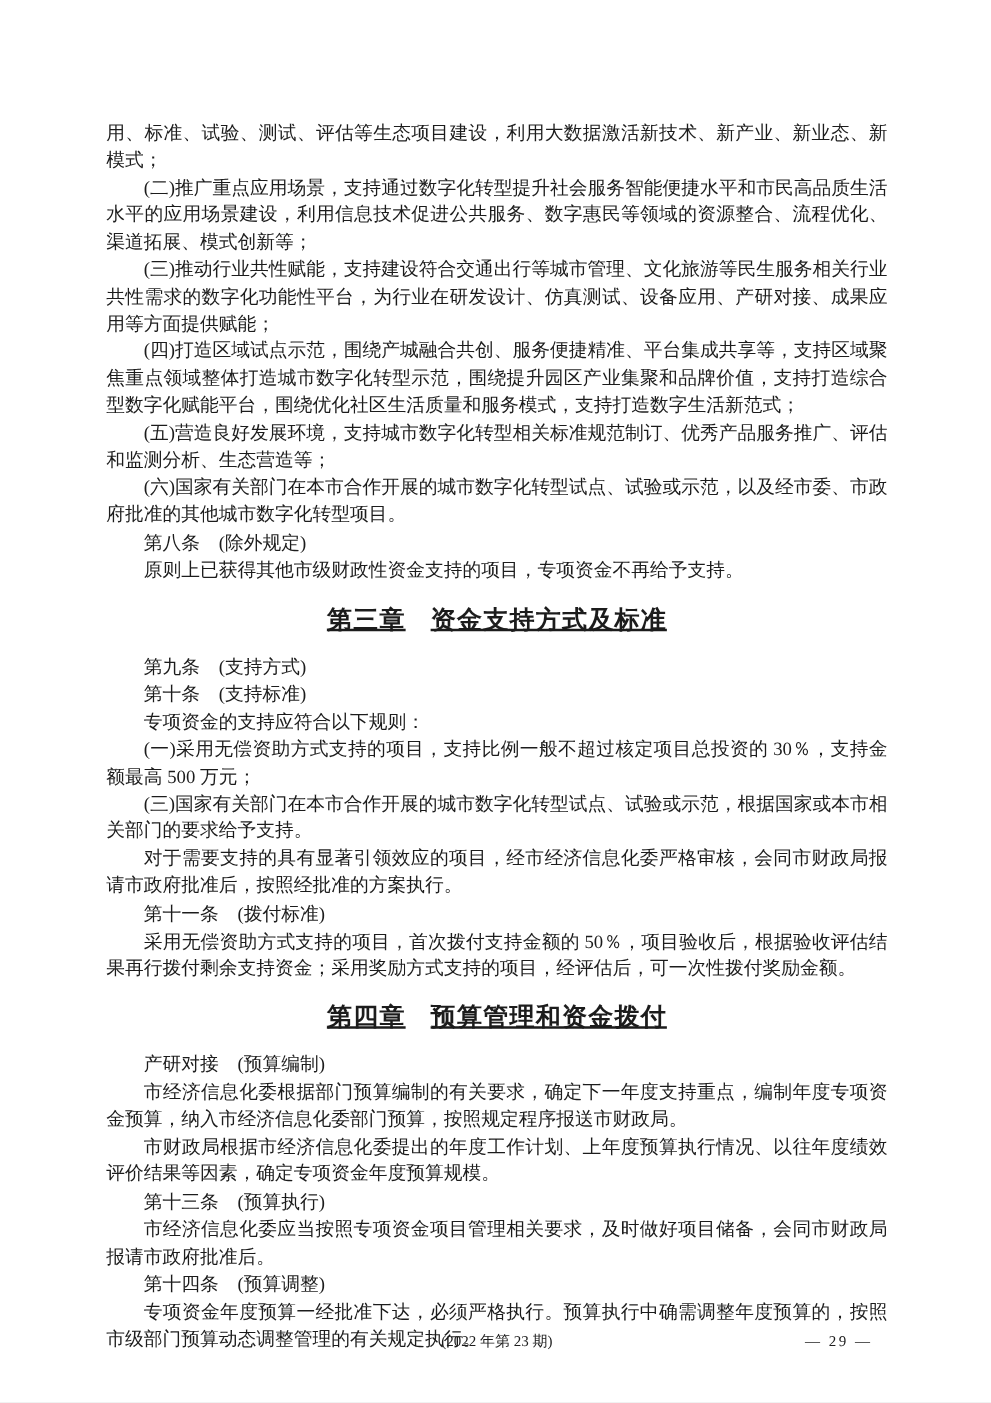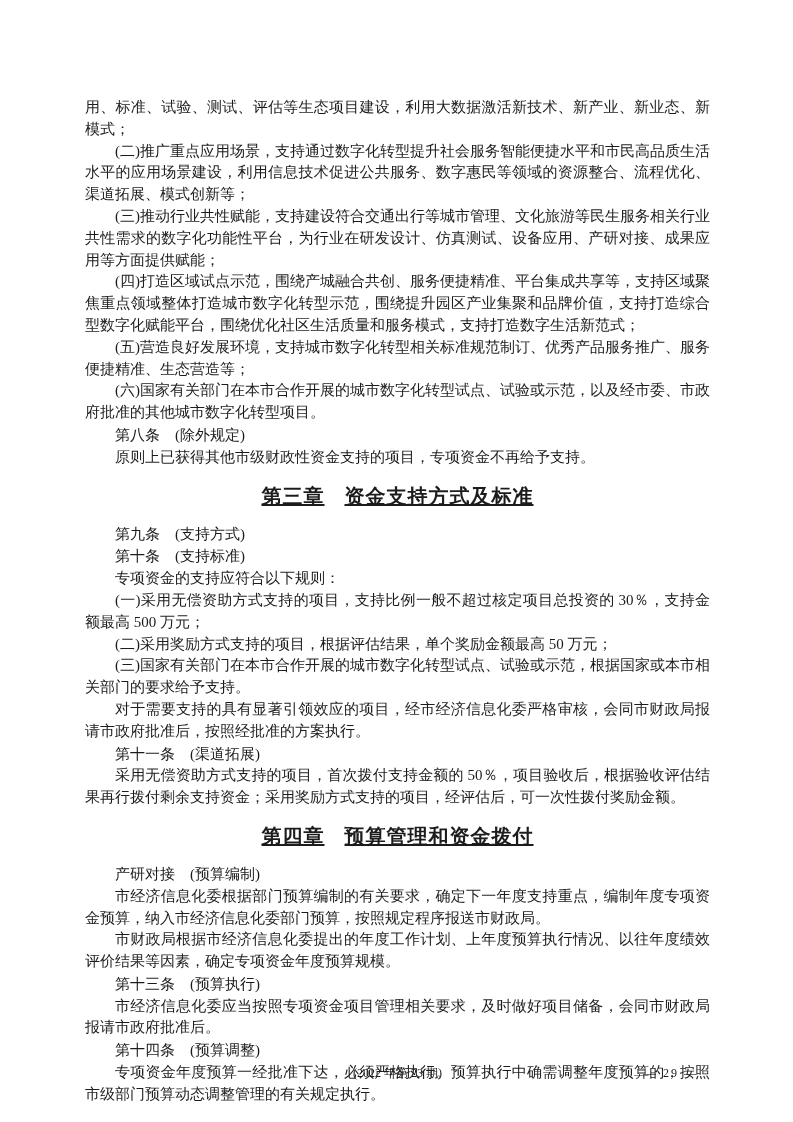--- a/index.html
+++ b/index.html
@@ -56,36 +56,35 @@
 </head>
 <body>
 
 <div class="page">
   <main class="text-block">
 
     <p class="para cont">用、标准、试验、测试、评估等生态项目建设，利用大数据激活新技术、新产业、新业态、新模式；</p>
     <p class="para">(二)推广重点应用场景，支持通过数字化转型提升社会服务智能便捷水平和市民高品质生活水平的应用场景建设，利用信息技术促进公共服务、数字惠民等领域的资源整合、流程优化、渠道拓展、模式创新等；</p>
     <p class="para">(三)推动行业共性赋能，支持建设符合交通出行等城市管理、文化旅游等民生服务相关行业共性需求的数字化功能性平台，为行业在研发设计、仿真测试、设备应用、产研对接、成果应用等方面提供赋能；</p>
     <p class="para">(四)打造区域试点示范，围绕产城融合共创、服务便捷精准、平台集成共享等，支持区域聚焦重点领域整体打造城市数字化转型示范，围绕提升园区产业集聚和品牌价值，支持打造综合型数字化赋能平台，围绕优化社区生活质量和服务模式，支持打造数字生活新范式；</p>
-    <p class="para">(五)营造良好发展环境，支持城市数字化转型相关标准规范制订、优秀产品服务推广、服务便捷精准、生态营造等；</p>
+    <p class="para">(五)营造良好发展环境，支持城市数字化转型相关标准规范制订、优秀产品服务推广、评估和监测分析、生态营造等；</p>
     <p class="para">(六)国家有关部门在本市合作开展的城市数字化转型试点、试验或示范，以及经市委、市政府批准的其他城市数字化转型项目。</p>
 
     <p class="para"><span class="art-label">第八条</span><span>(除外规定)</span></p>
     <p class="para">原则上已获得其他市级财政性资金支持的项目，专项资金不再给予支持。</p>
 
     <h2 class="chapter"><span class="ch-label">第三章</span><span>资金支持方式及标准</span></h2>
 
     <p class="para"><span class="art-label">第九条</span><span>(支持方式)</span></p>
     <p class="para"><span class="art-label">第十条</span><span>(支持标准)</span></p>
     <p class="para">专项资金的支持应符合以下规则：</p>
     <p class="para">(一)采用无偿资助方式支持的项目，支持比例一般不超过核定项目总投资的 30％，支持金额最高 500 万元；</p>
-    <p class="para">(二)采用奖励方式支持的项目，根据评估结果，单个奖励金额最高 50 万元；</p>
     <p class="para">(三)国家有关部门在本市合作开展的城市数字化转型试点、试验或示范，根据国家或本市相关部门的要求给予支持。</p>
     <p class="para">对于需要支持的具有显著引领效应的项目，经市经济信息化委严格审核，会同市财政局报请市政府批准后，按照经批准的方案执行。</p>
-    <p class="para"><span class="art-label">第十一条</span><span>(渠道拓展)</span></p>
+    <p class="para"><span class="art-label">第十一条</span><span>(拨付标准)</span></p>
     <p class="para">采用无偿资助方式支持的项目，首次拨付支持金额的 50％，项目验收后，根据验收评估结果再行拨付剩余支持资金；采用奖励方式支持的项目，经评估后，可一次性拨付奖励金额。</p>
 
     <h2 class="chapter"><span class="ch-label">第四章</span><span>预算管理和资金拨付</span></h2>
 
     <p class="para"><span class="art-label">产研对接</span><span>(预算编制)</span></p>
     <p class="para">市经济信息化委根据部门预算编制的有关要求，确定下一年度支持重点，编制年度专项资金预算，纳入市经济信息化委部门预算，按照规定程序报送市财政局。</p>
     <p class="para">市财政局根据市经济信息化委提出的年度工作计划、上年度预算执行情况、以往年度绩效评价结果等因素，确定专项资金年度预算规模。</p>
     <p class="para"><span class="art-label">第十三条</span><span>(预算执行)</span></p>
     <p class="para">市经济信息化委应当按照专项资金项目管理相关要求，及时做好项目储备，会同市财政局报请市政府批准后。</p>
     <p class="para"><span class="art-label">第十四条</span><span>(预算调整)</span></p>

